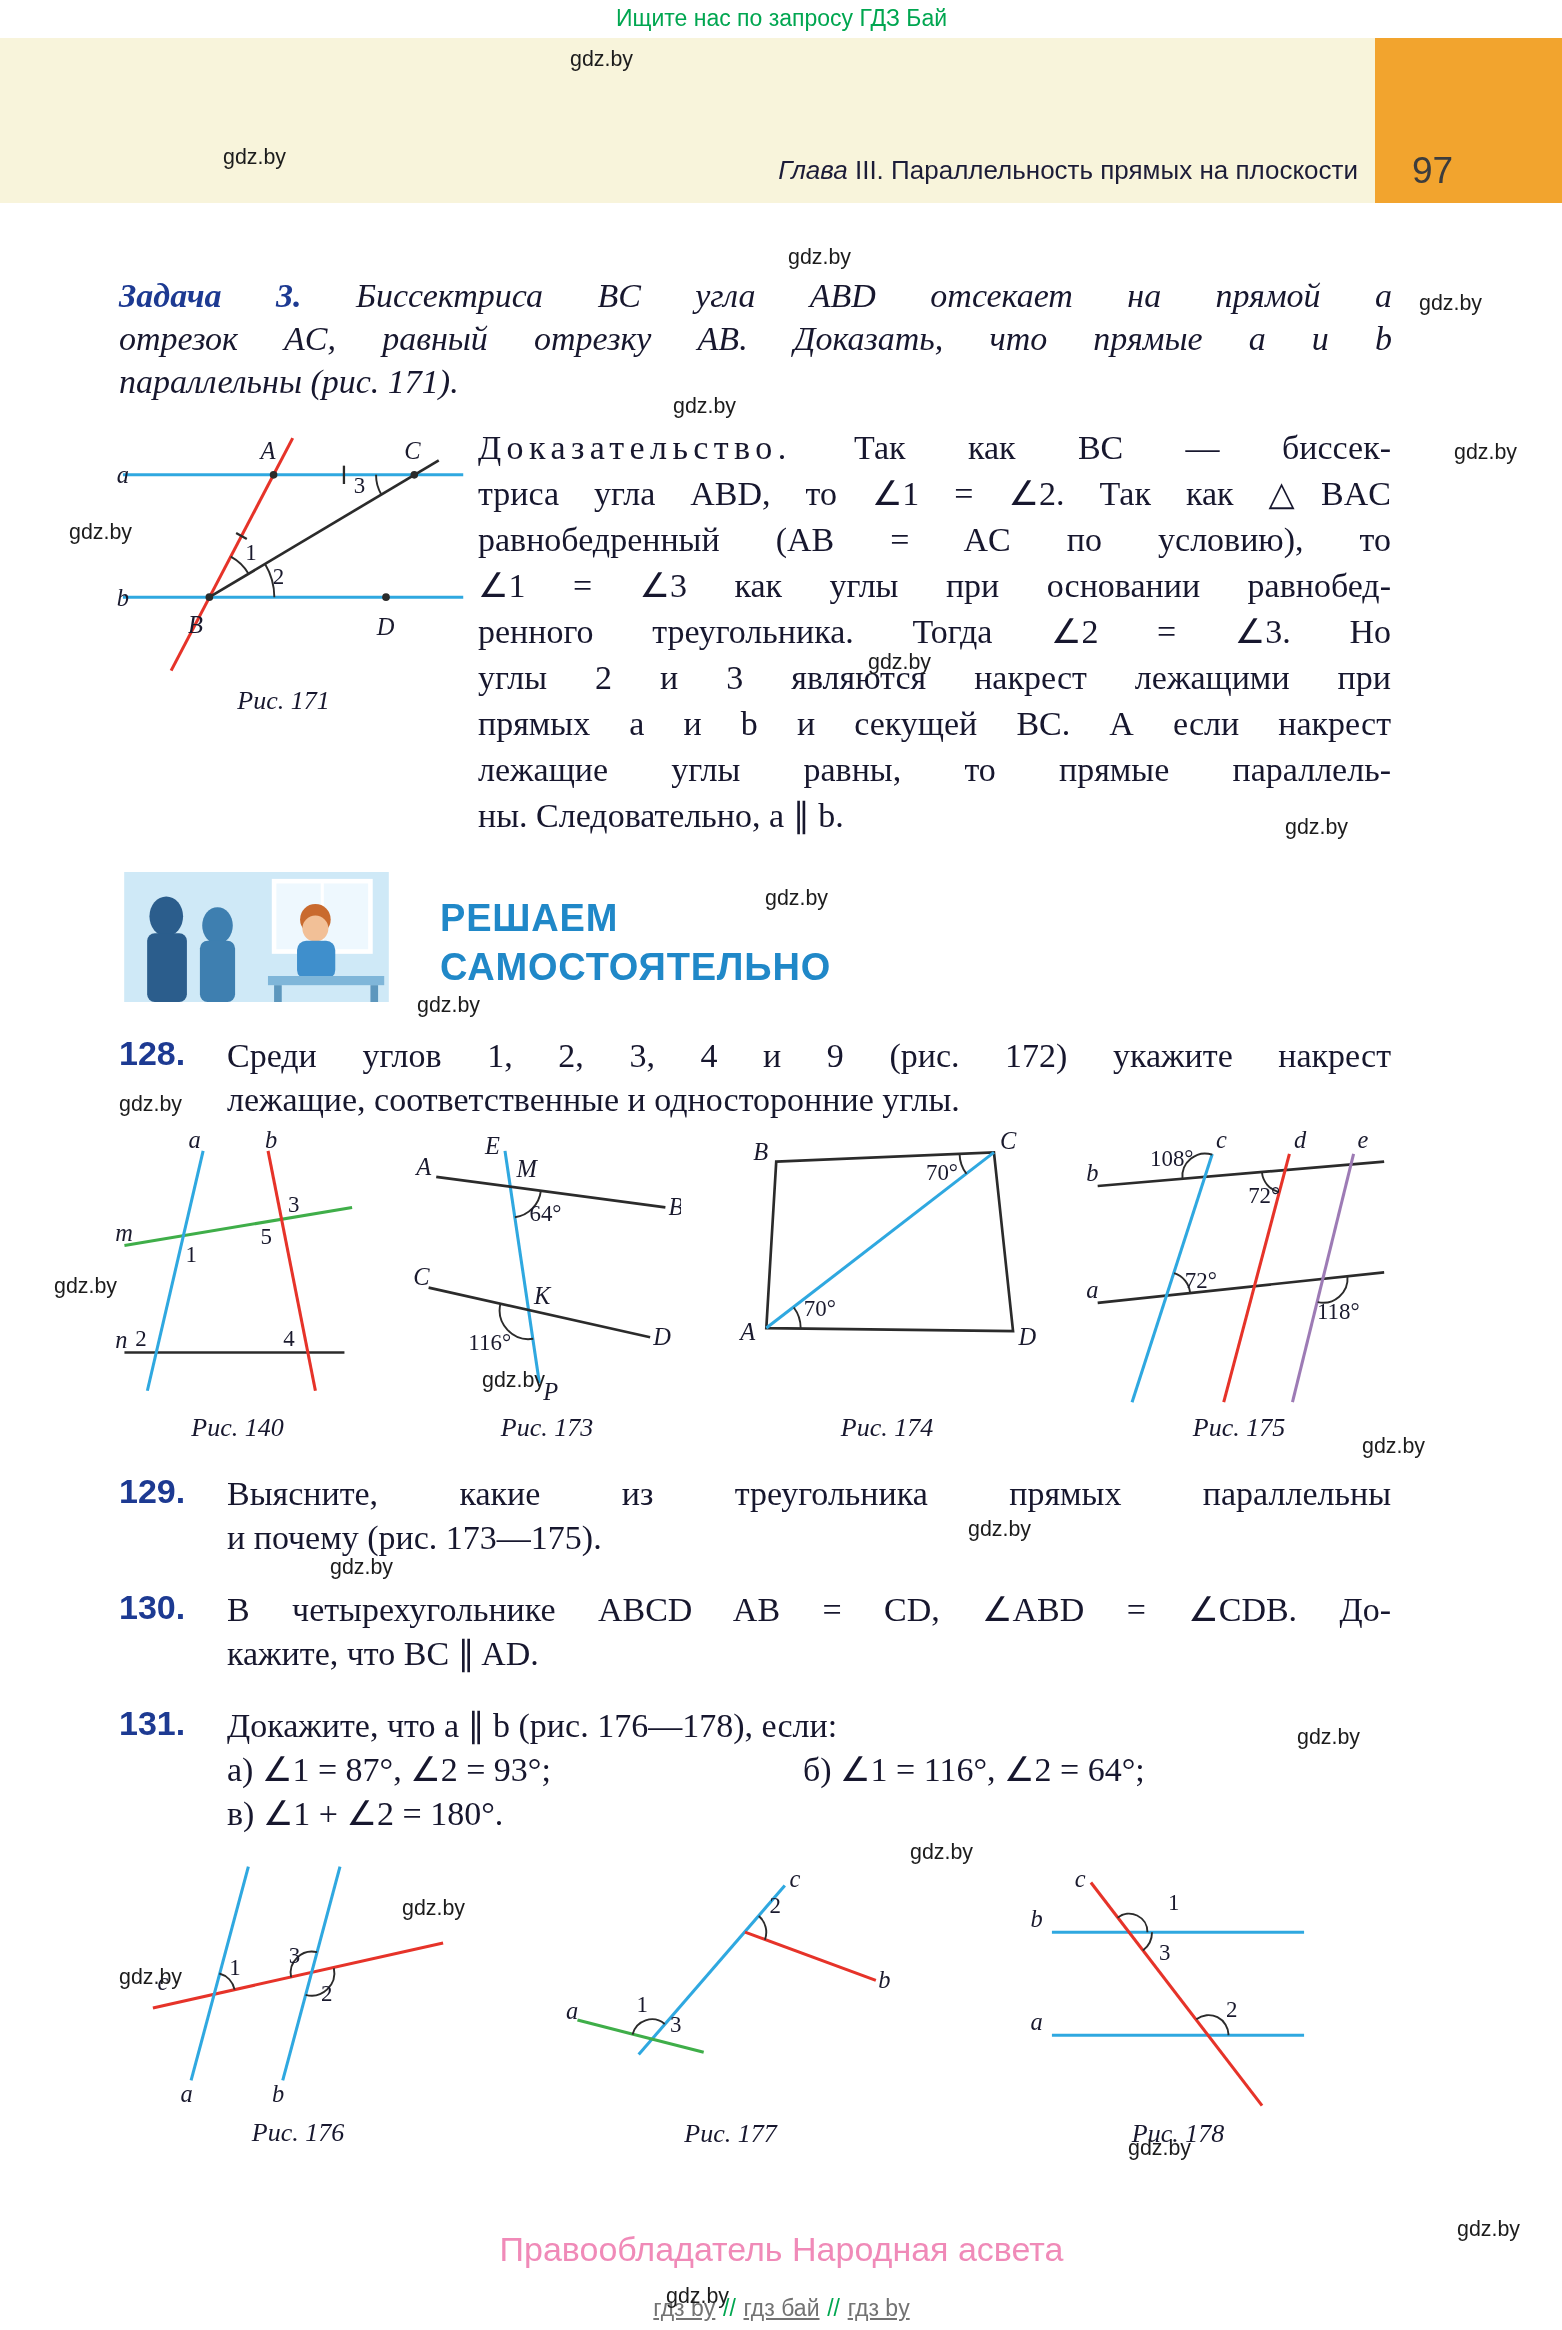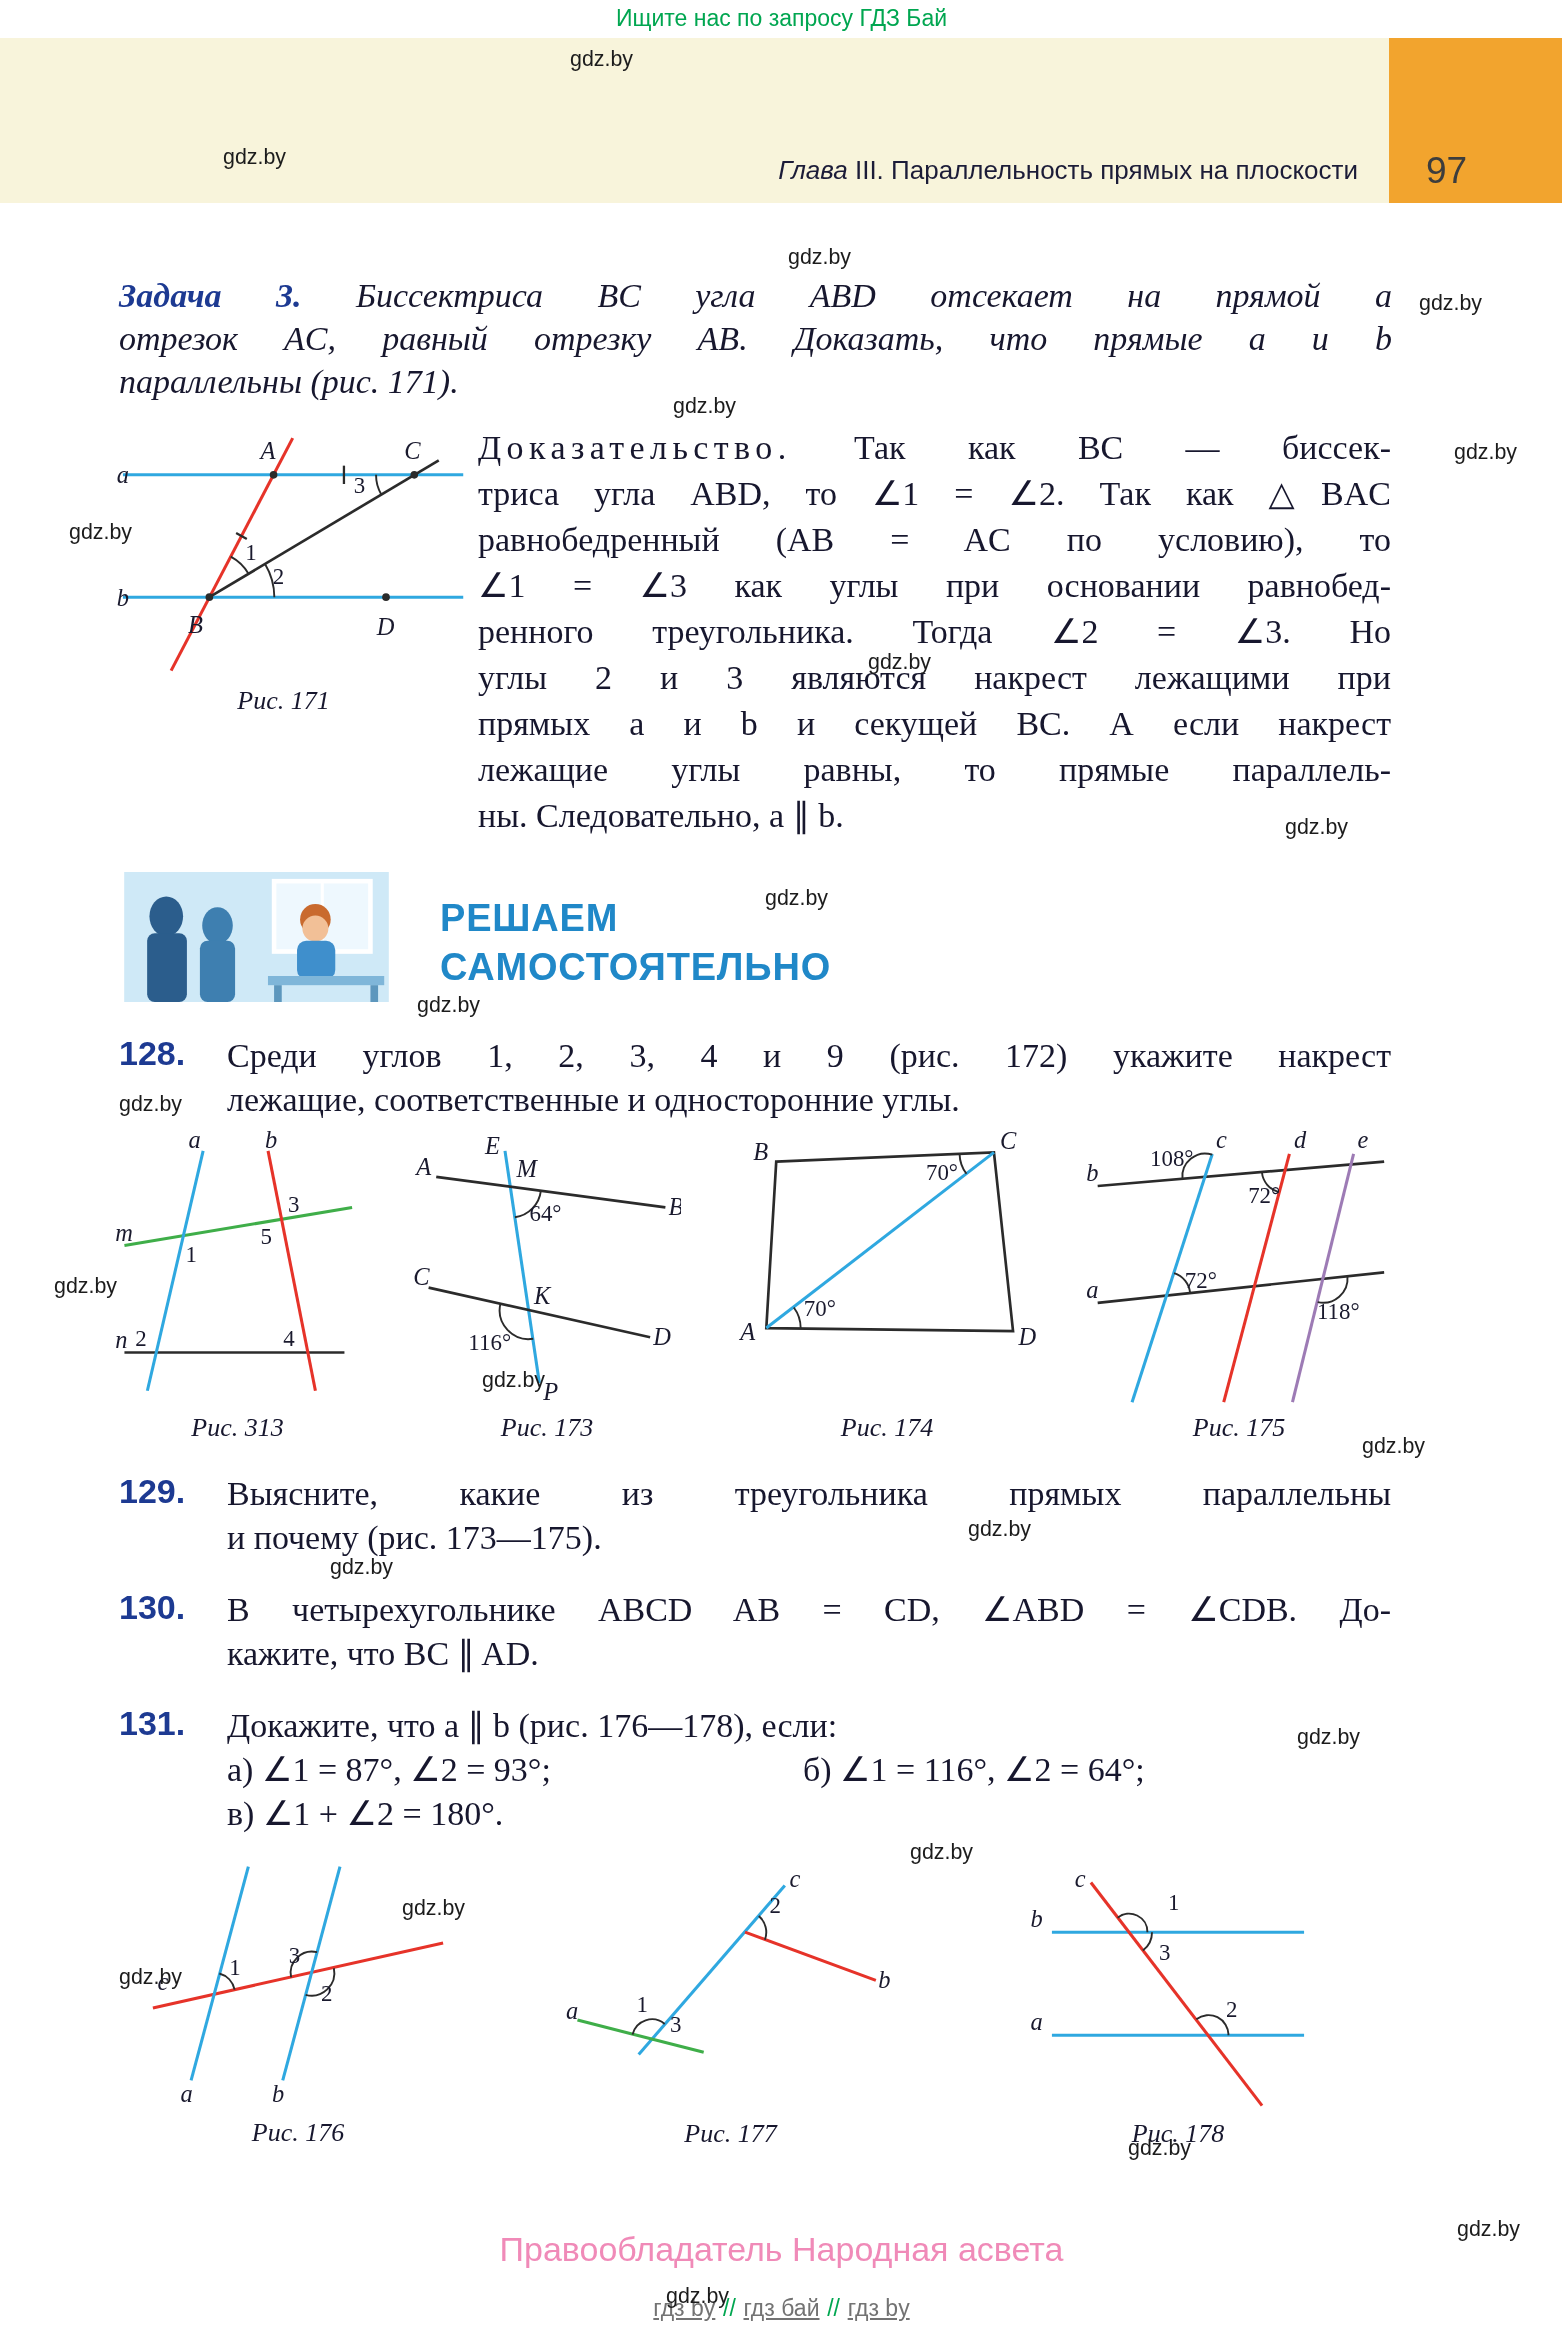--- a/index.html
+++ b/index.html
@@ -9,21 +9,21 @@
   .wm{position:absolute;font-family:"Liberation Sans",sans-serif;font-size:21.4px;
       color:#1c1c1c;white-space:nowrap;z-index:5;}
 
   .top-banner{position:absolute;top:4.6px;left:0;width:100%;text-align:center;
       font-family:"Liberation Sans",sans-serif;font-size:23px;color:#00a650;cursor:pointer;z-index:4;}
 
   .band{position:absolute;top:38px;left:0;width:100%;height:165px;background:#f8f4db;z-index:1;}
   .chapter{position:absolute;right:205px;bottom:17px;font-family:"Liberation Sans",sans-serif;
       font-size:26px;color:#1c1c38;white-space:nowrap;}
   .chapter .it{font-style:italic;}
-  .pagenum-box{position:absolute;right:0;top:0;width:174px;height:165px;background:#f2a42e;}
+  .pagenum-box{position:absolute;right:0;top:0;width:174px;height:165px;background:#f2a42e;padding-left:14px;}
   .pagenum-box span{position:absolute;left:37px;bottom:10.7px;
       font-family:"Liberation Sans",sans-serif;font-size:37px;color:#3d3d3d;}
 
   .task{position:absolute;left:119px;top:274px;width:1273px;font-size:34px;
         font-style:italic;line-height:43px;z-index:2;}
   .jl{text-align:justify;text-align-last:justify;}
   .nl{text-align:left;}
   .tlabel{font-weight:bold;color:#1d3a92;}
 
   .proof{position:absolute;left:478px;top:425px;width:913px;font-size:34px;line-height:46px;z-index:2;}
@@ -182,21 +182,21 @@
       <text class="lbl" x="96" y="22">a</text>
       <text class="lbl" x="196" y="22">b</text>
       <text class="lbl" x="0" y="144">m</text>
       <text class="lbl" x="0" y="284">n</text>
       <text class="num" x="92" y="172">1</text>
       <text class="num" x="26" y="281">2</text>
       <text class="num" x="226" y="106">3</text>
       <text class="num" x="220" y="281">4</text>
       <text class="num" x="190" y="148">5</text>
     </svg>
-    <figcaption class="figcap" style="width:245px">Рис. 313</figcaption>
+    <figcaption class="figcap" style="width:245px">Рис. 140</figcaption>
   </figure>
 
   <figure class="fig" style="left:413px;top:1131px;margin:0">
     <svg width="268" height="275" viewBox="0 0 350 360">
       <line class="ln-blue" x1="120" y1="26" x2="165" y2="330"></line>
       <line class="ln-black" x1="30" y1="60" x2="330" y2="100"></line>
       <line class="ln-black" x1="20" y1="205" x2="310" y2="270"></line>
       <path class="arc" d="M167,78 A40,40 0 0 1 133,113"></path>
       <path class="arc" d="M157,272 A38,38 0 0 1 114,226"></path>
       <text class="lbl" x="94" y="30">E</text>

